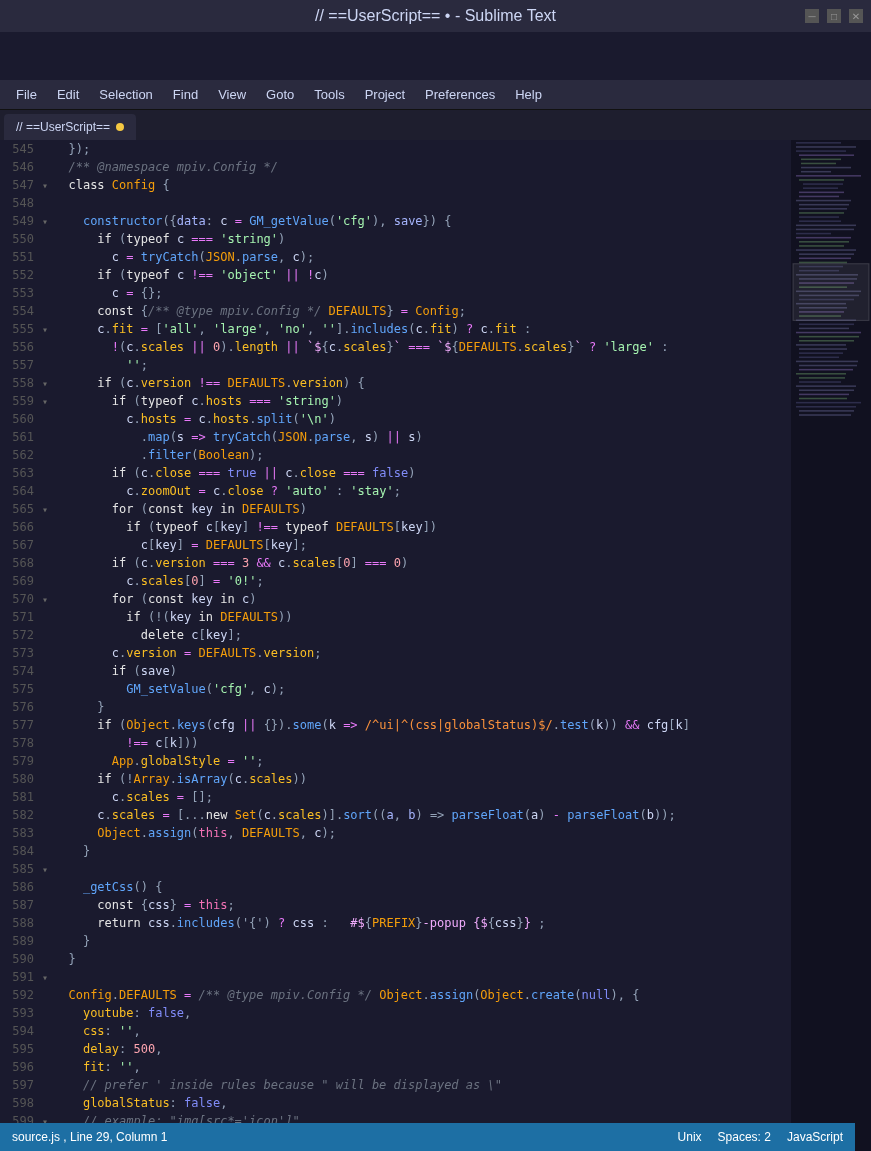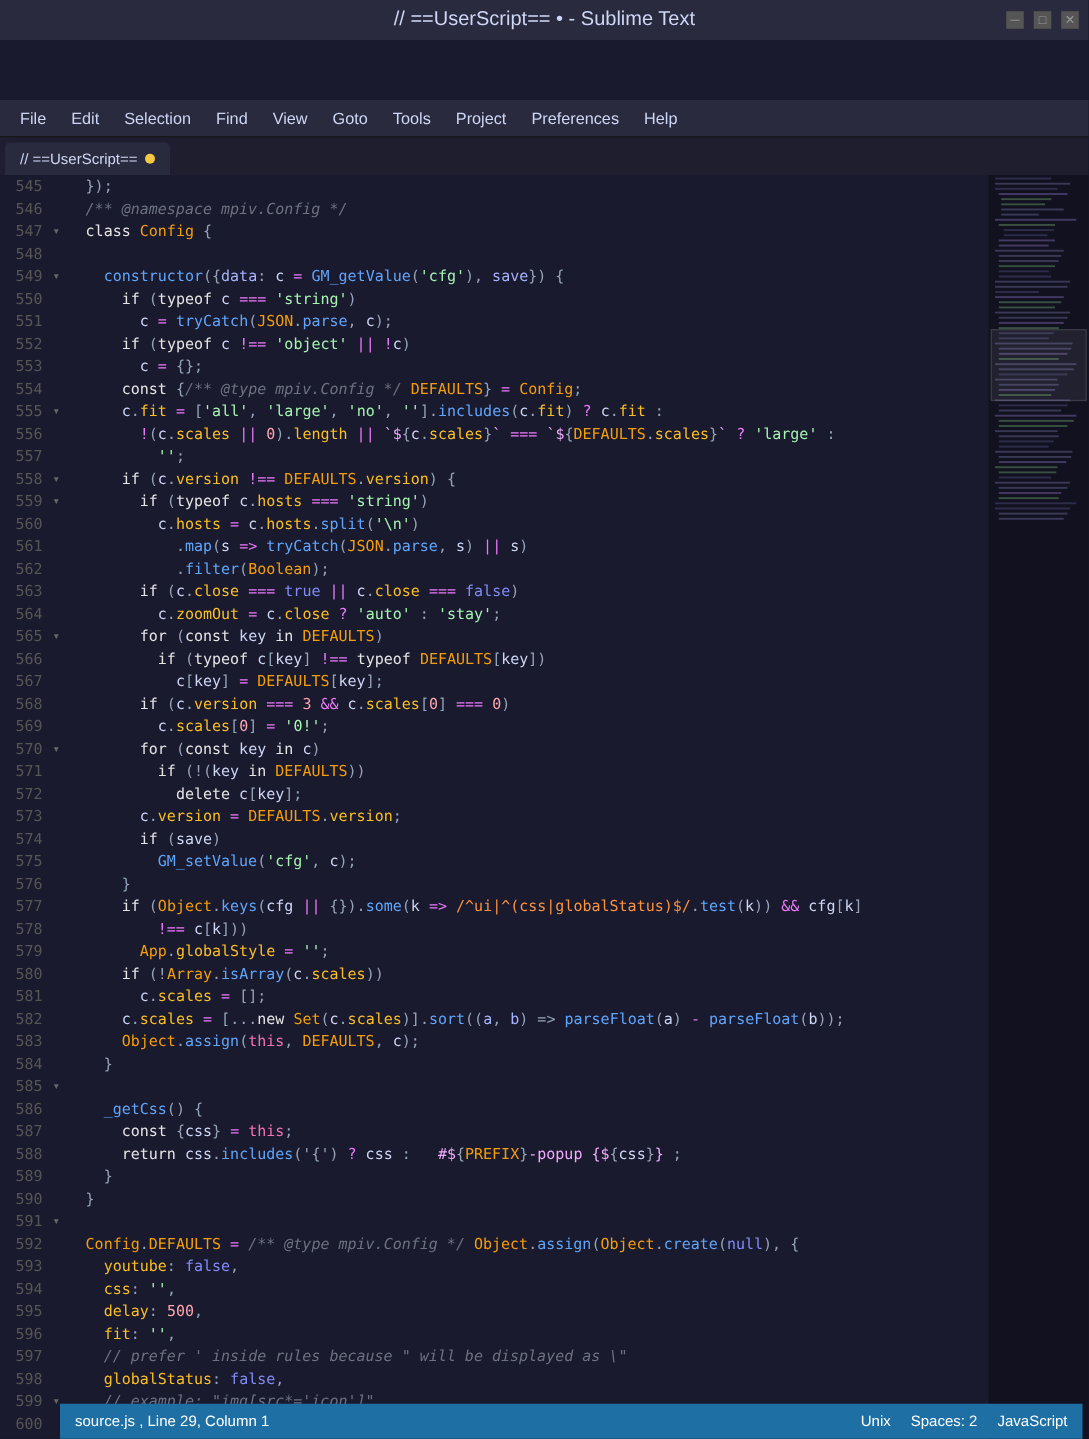--- a/index.html
+++ b/index.html
@@ -139,22 +139,21 @@
       display: flex;
       align-items: center;
       padding: 0 12px;
       font-size: 12px;
       font-family: sans-serif;
       color: #fff;
       justify-content: space-between;
       position: absolute;
       bottom: 0;
       left: 0;
-      right: 5px;
-      margin-left: 48px;
+      right: 16px;
     }
     .status-left { display: flex; align-items: center; gap: 8px; }
     .status-right { display: flex; align-items: center; gap: 16px; }
 
     
     .kw { color: #e5e5e5; } 
     .kw2 { color: #818cf8; } 
     .fn { color: #60a5fa; } 
     .str { color: #a5f3b0; } 
     .num { color: #fda4af; } 

